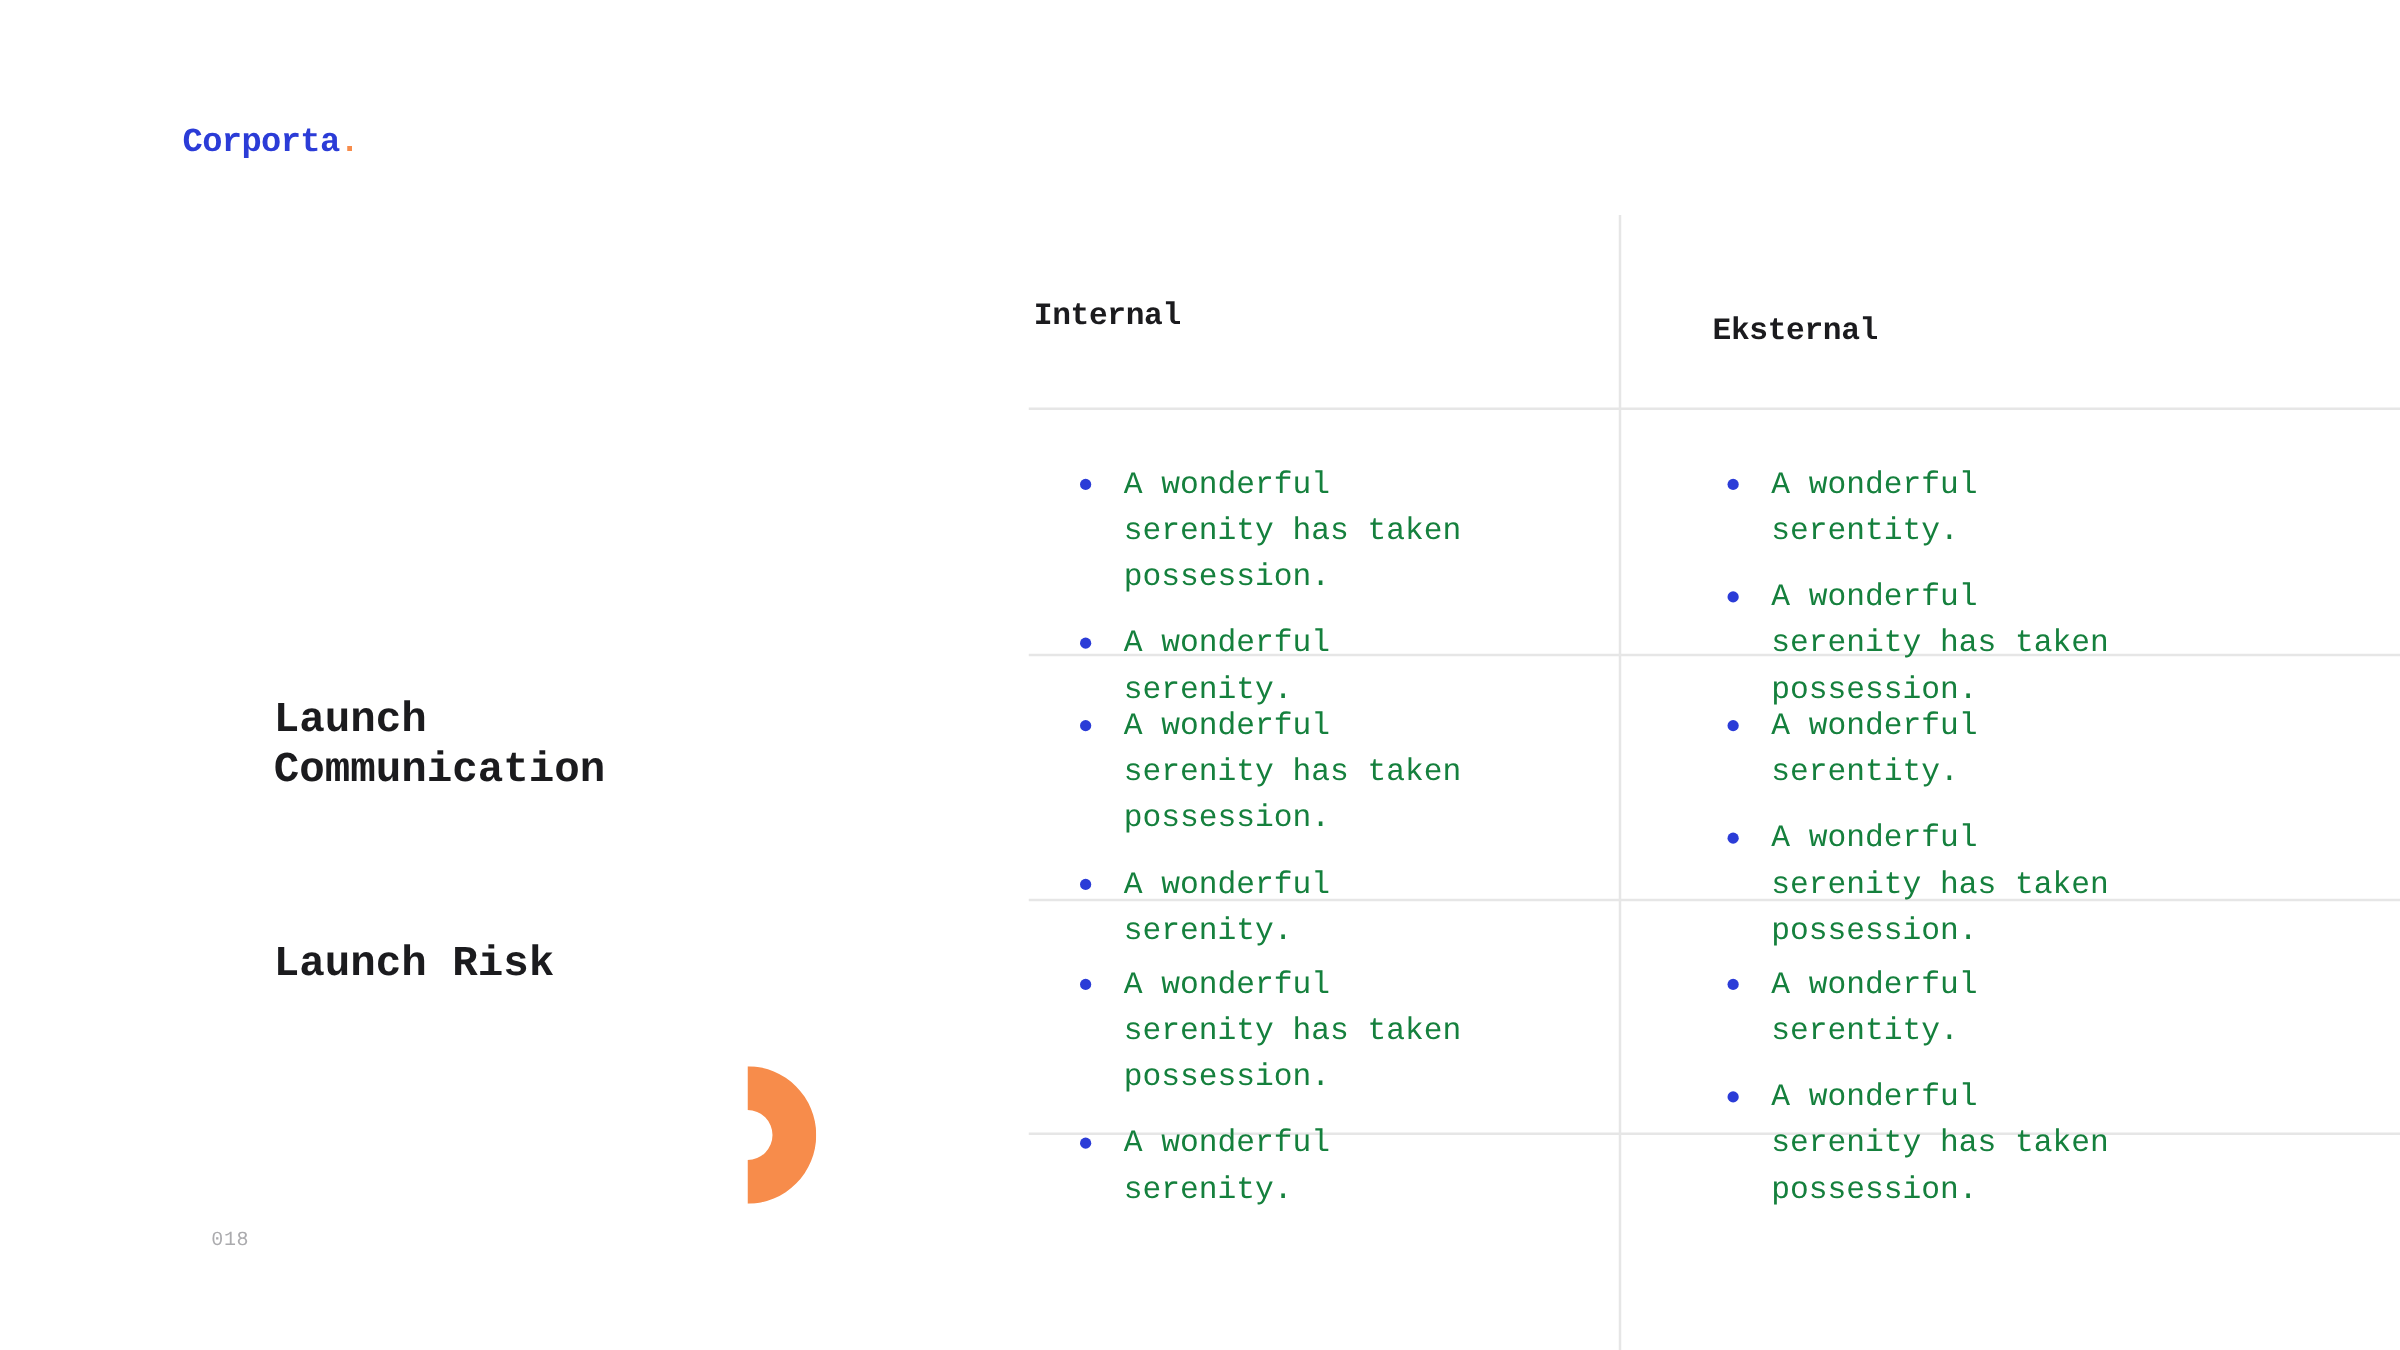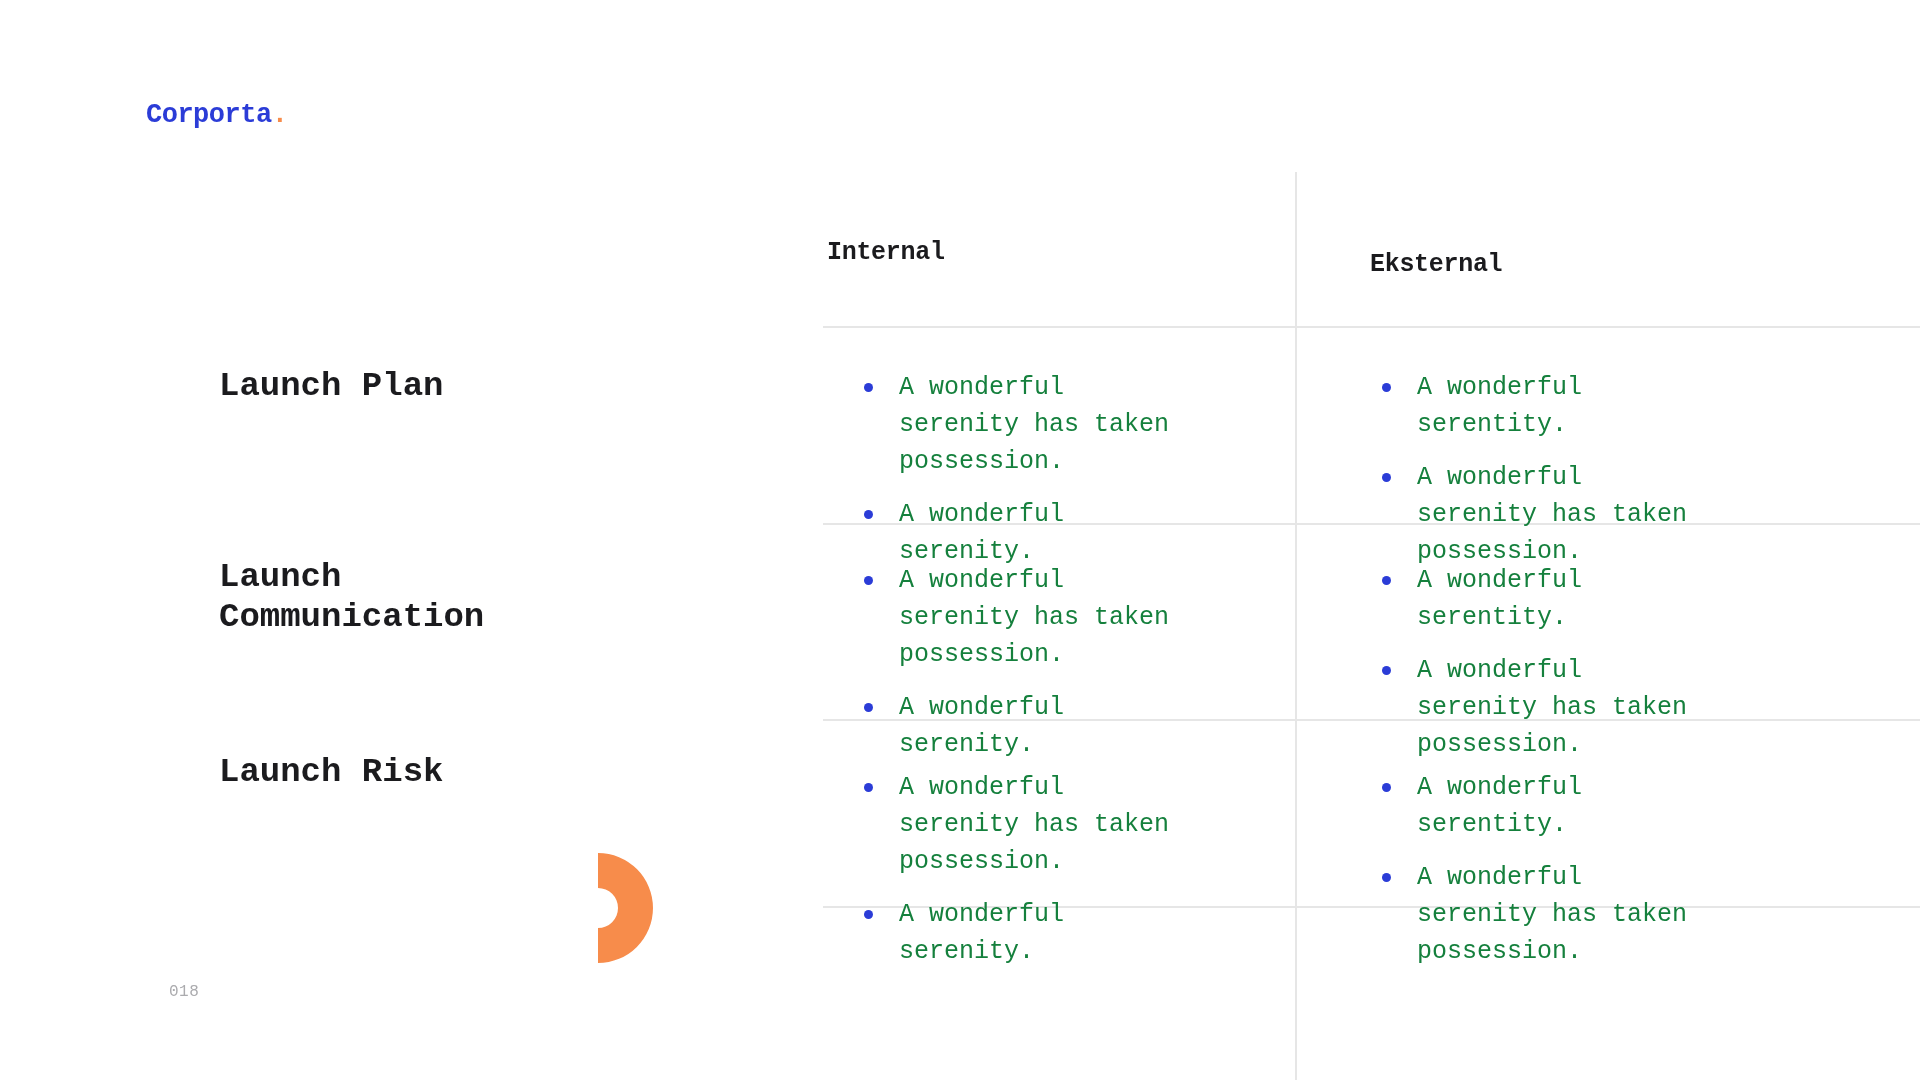--- a/index.html
+++ b/index.html
@@ -143,21 +143,20 @@
 
   <div class="vline"></div>
   <div class="hline h1"></div>
   <div class="hline h2"></div>
   <div class="hline h3"></div>
   <div class="hline h4"></div>
 
   <div class="col-header c1">Internal</div>
   <div class="col-header c2">Eksternal</div>
 
-  <div class="row-label r1">Launch Plan</div>
   <div class="row-label r3">Launch Risk</div>
   <div class="row-label r2">Launch Communication</div>
 
   <div class="cell c1 r1">
     <div class="item">
       <span class="bullet"></span>
       <span class="item-text">A wonderful serenity has taken possession.</span>
     </div>
     <div class="item">
       <span class="bullet"></span>

